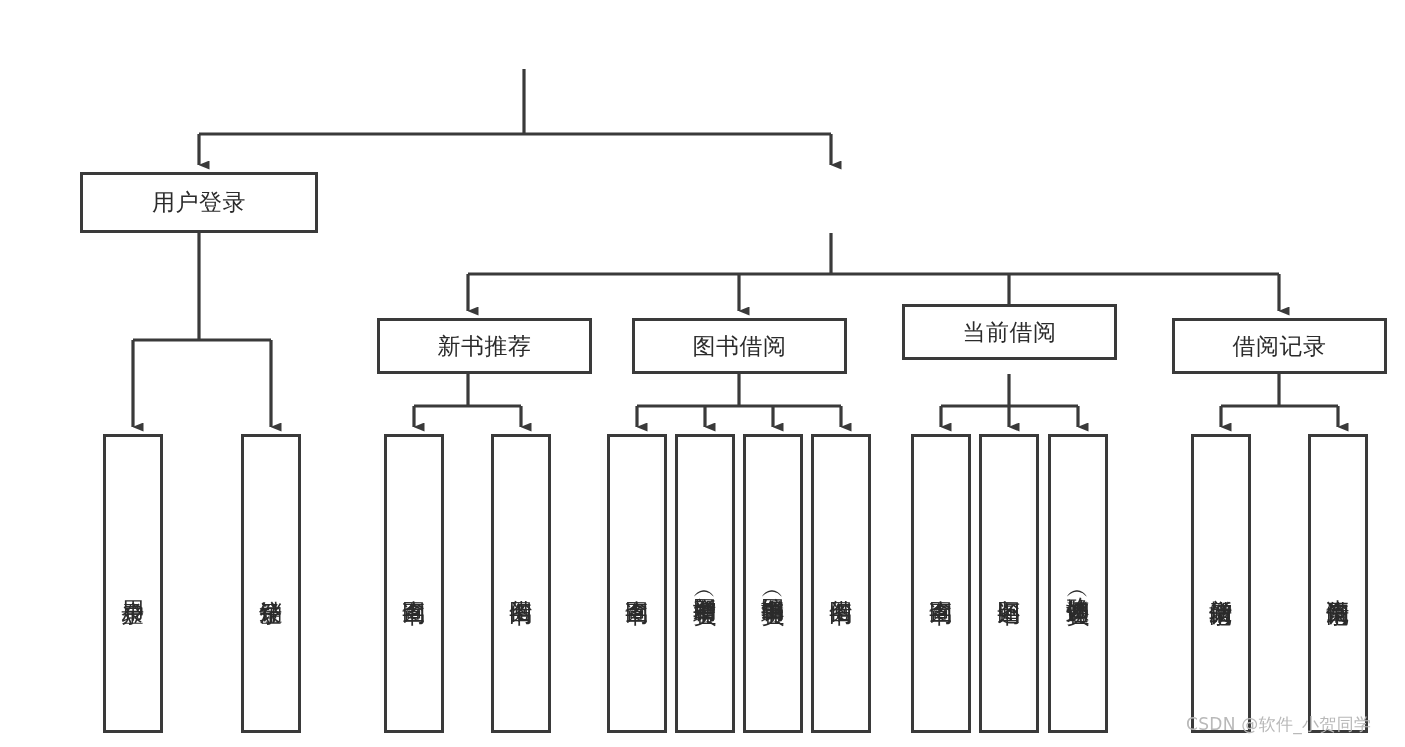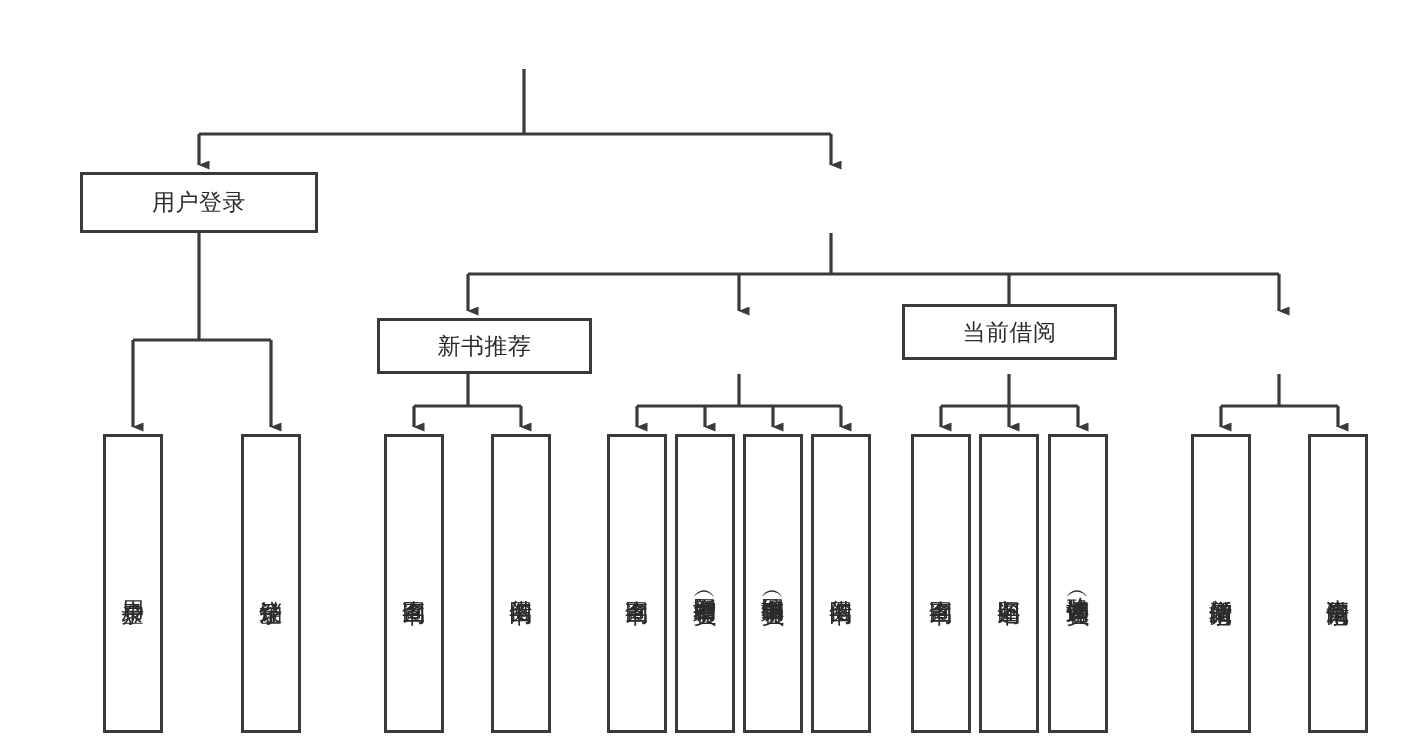--- a/index.html
+++ b/index.html
@@ -119,22 +119,28 @@
   </svg>
 
 
   <div class="node-box" style="left:80px; top:172px; width:238px; height:61px;">
     <span class="node-label-h">用户登录</span>
   </div>
 
   <div class="node-box" style="left:361px; top:318px; width:215px; height:56px;margin-left:16px;">
     <span class="node-label-h">新书推荐</span>
   </div>
+  <div class="node-box" style="left:632px; top:318px; width:215px; height:56px;">
+    <span class="node-label-h">图书借阅</span>
+  </div>
   <div class="node-box" style="left:902px; top:304px; width:215px; height:56px;">
     <span class="node-label-h">当前借阅</span>
+  </div>
+  <div class="node-box" style="left:1172px; top:318px; width:215px; height:56px;">
+    <span class="node-label-h">借阅记录</span>
   </div>
 
   <div class="node-box" style="left:103px; top:434px; width:60px; height:299px;">
     <span class="node-label-v">用户登录</span>
   </div>
   <div class="node-box" style="left:241px; top:434px; width:60px; height:299px;">
     <span class="node-label-v">注销登录</span>
   </div>
 
   <div class="node-box" style="left:384px; top:434px; width:60px; height:299px;">
@@ -167,14 +173,15 @@
     <span class="node-label-v">确认归还（管理员）</span>
   </div>
 
   <div class="node-box" style="left:1191px; top:434px; width:60px; height:299px;">
     <span class="node-label-v">新增借阅记录</span>
   </div>
   <div class="node-box" style="left:1308px; top:434px; width:60px; height:299px;">
     <span class="node-label-v">查询借阅记录</span>
   </div>
 
+  <div class="watermark">CSDN @软件_小贺同学</div>
 
 </div>
 
 </body></html>

